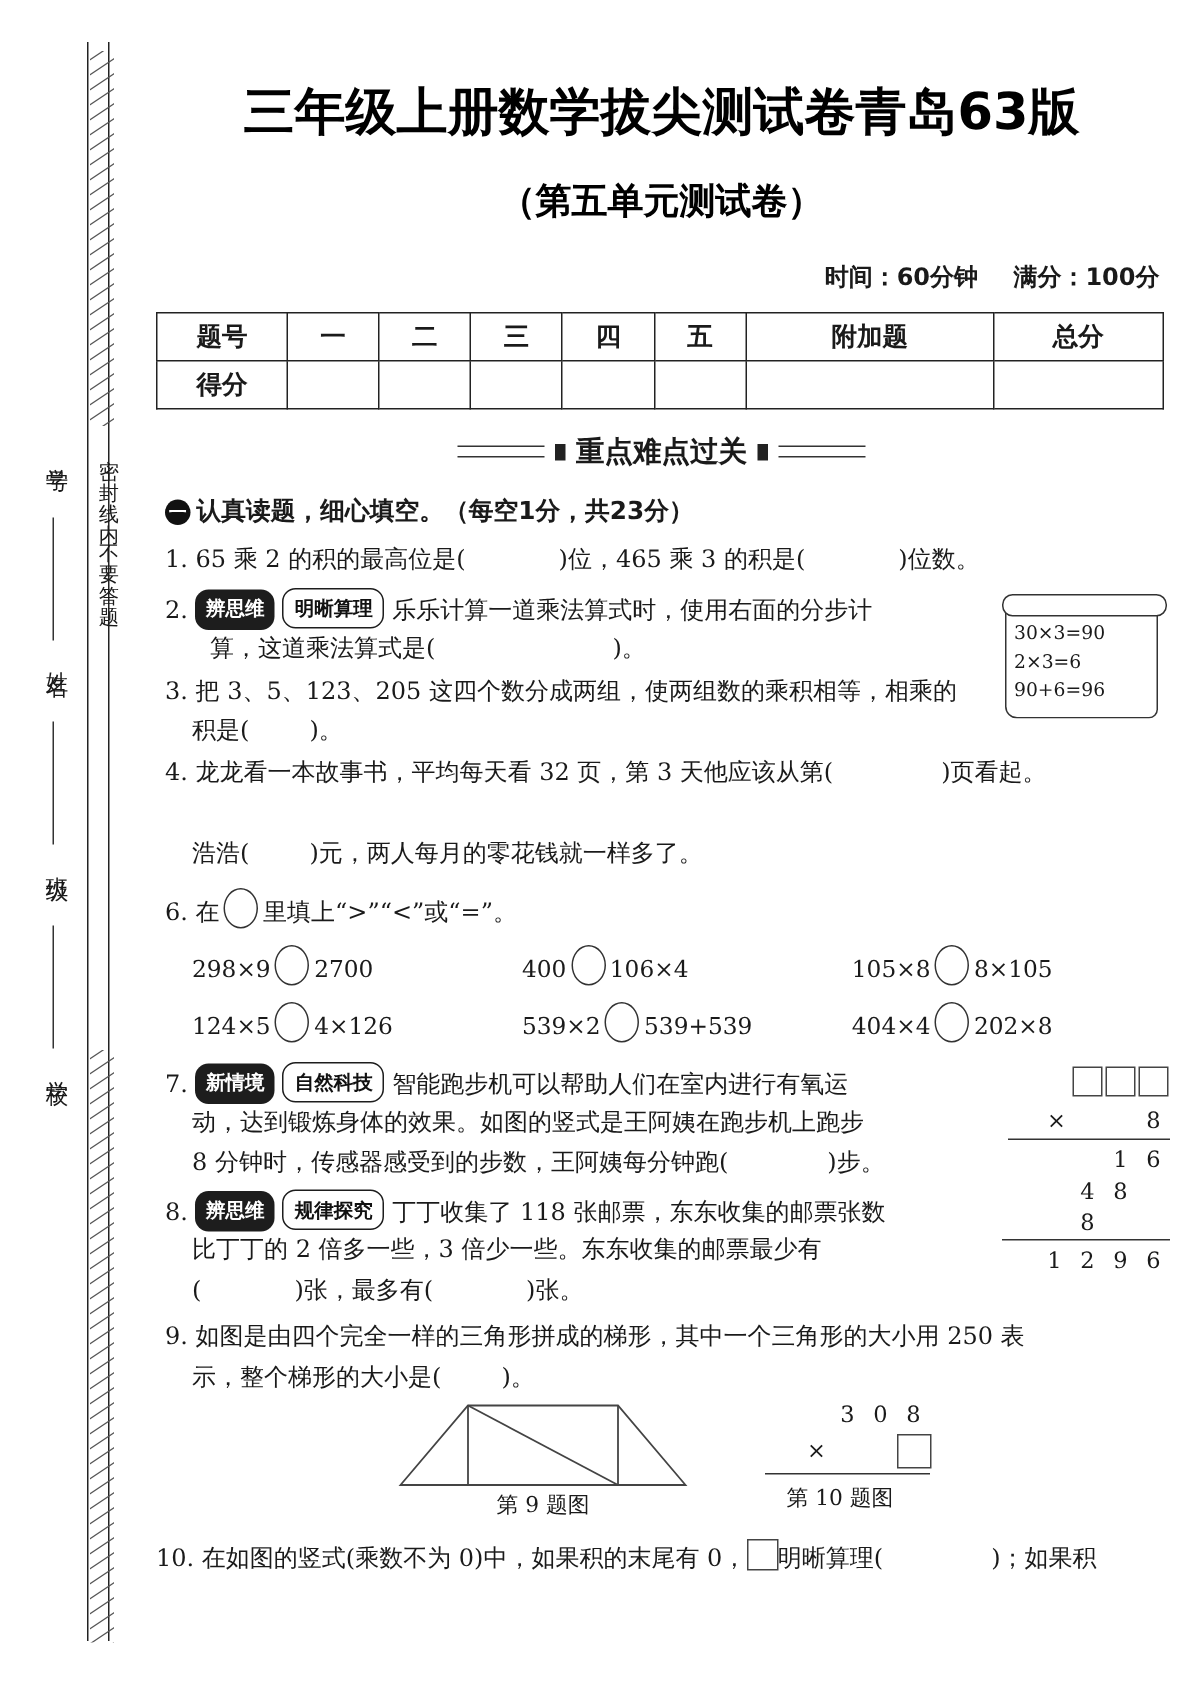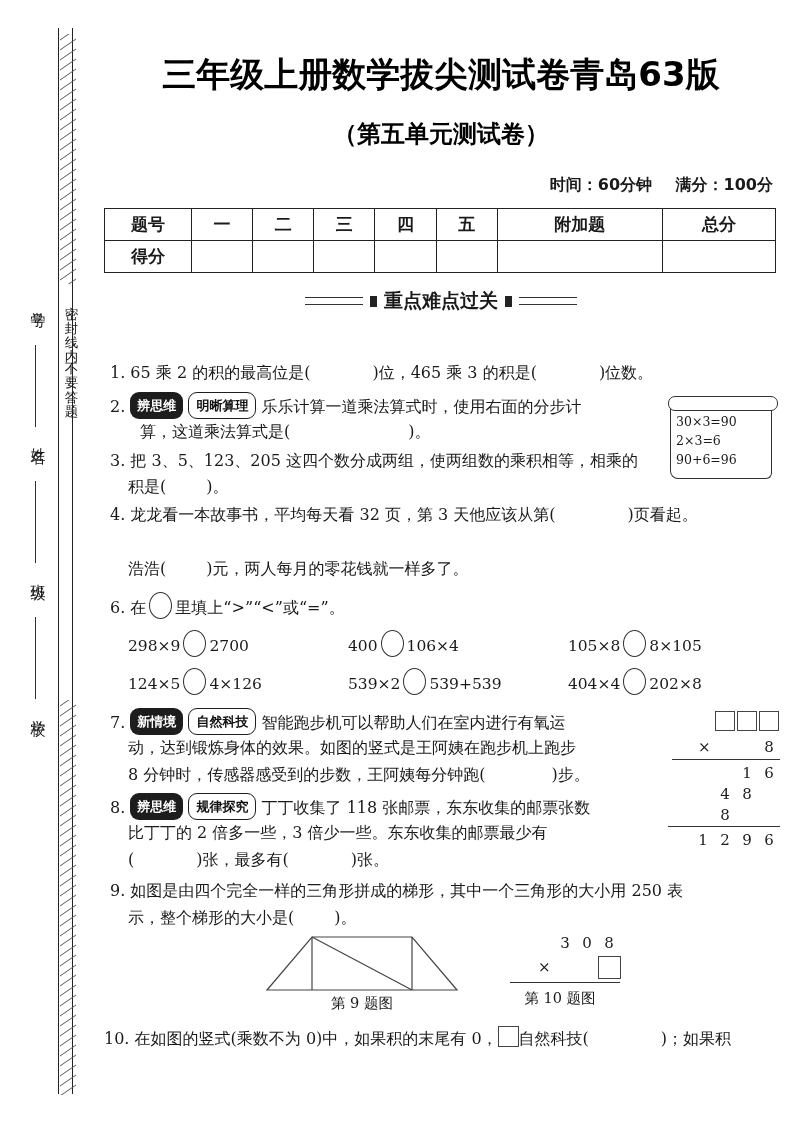--- a/index.html
+++ b/index.html
@@ -218,20 +218,23 @@
   <div class="banner">
     <span class="b-in">
       <span class="dline"></span>
       <span class="flag"></span>
       <span>重点难点过关</span>
       <span class="flag"></span>
       <span class="dline"></span>
     </span>
   </div>
 
+  <div class="sec-head">
+    <span class="circnum">一</span><span>认真读题，细心填空。（每空1分，共23分）</span>
+  </div>
 
   <div class="q" style="left:110px;top:360px;width:670px">
     <span class="num">1.</span>
     <span>65 乘 2 的积的最高位是(</span><span class="blank"></span><span>)位，465 乘 3 的积是(</span><span class="blank"></span><span>)位数。</span>
   </div>
 
   <div class="q" style="left:110px;top:392px;width:555px">
     <span class="num">2.</span>
     <span class="badge-d">辨思维</span>
     <span class="badge-o">明晰算理</span>
@@ -382,16 +385,16 @@
       <span class="vcell"></span>
         <span class="vcell"></span>
       <span class="vcell"><span class="ebox-lg"></span></span>
     </div>
     <div class="hbar" style="margin-top:1px"></div>
   </div>
   <div class="cap" style="left:500px;top:989px;width:120px">第 10 题图</div>
 
   <div class="q" style="left:104px;top:1026px;width:685px">
     <span class="num">10.</span>
-    <span>在如图的竖式(乘数不为 0)中，如果积的末尾有 0，</span><span class="ebox-lg" style="width:19px;height:19px;vertical-align:-3px"></span><span>自然科技(</span><span class="blank" style="min-width:72px"></span><span>)；如果积</span>
+    <span>在如图的竖式(乘数不为 0)中，如果积的末尾有 0，</span><span class="ebox-lg" style="width:19px;height:19px;vertical-align:-3px"></span><span>明晰算理(</span><span class="blank" style="min-width:72px"></span><span>)；如果积</span>
   </div>
 
 </div>
 
 </body></html>

